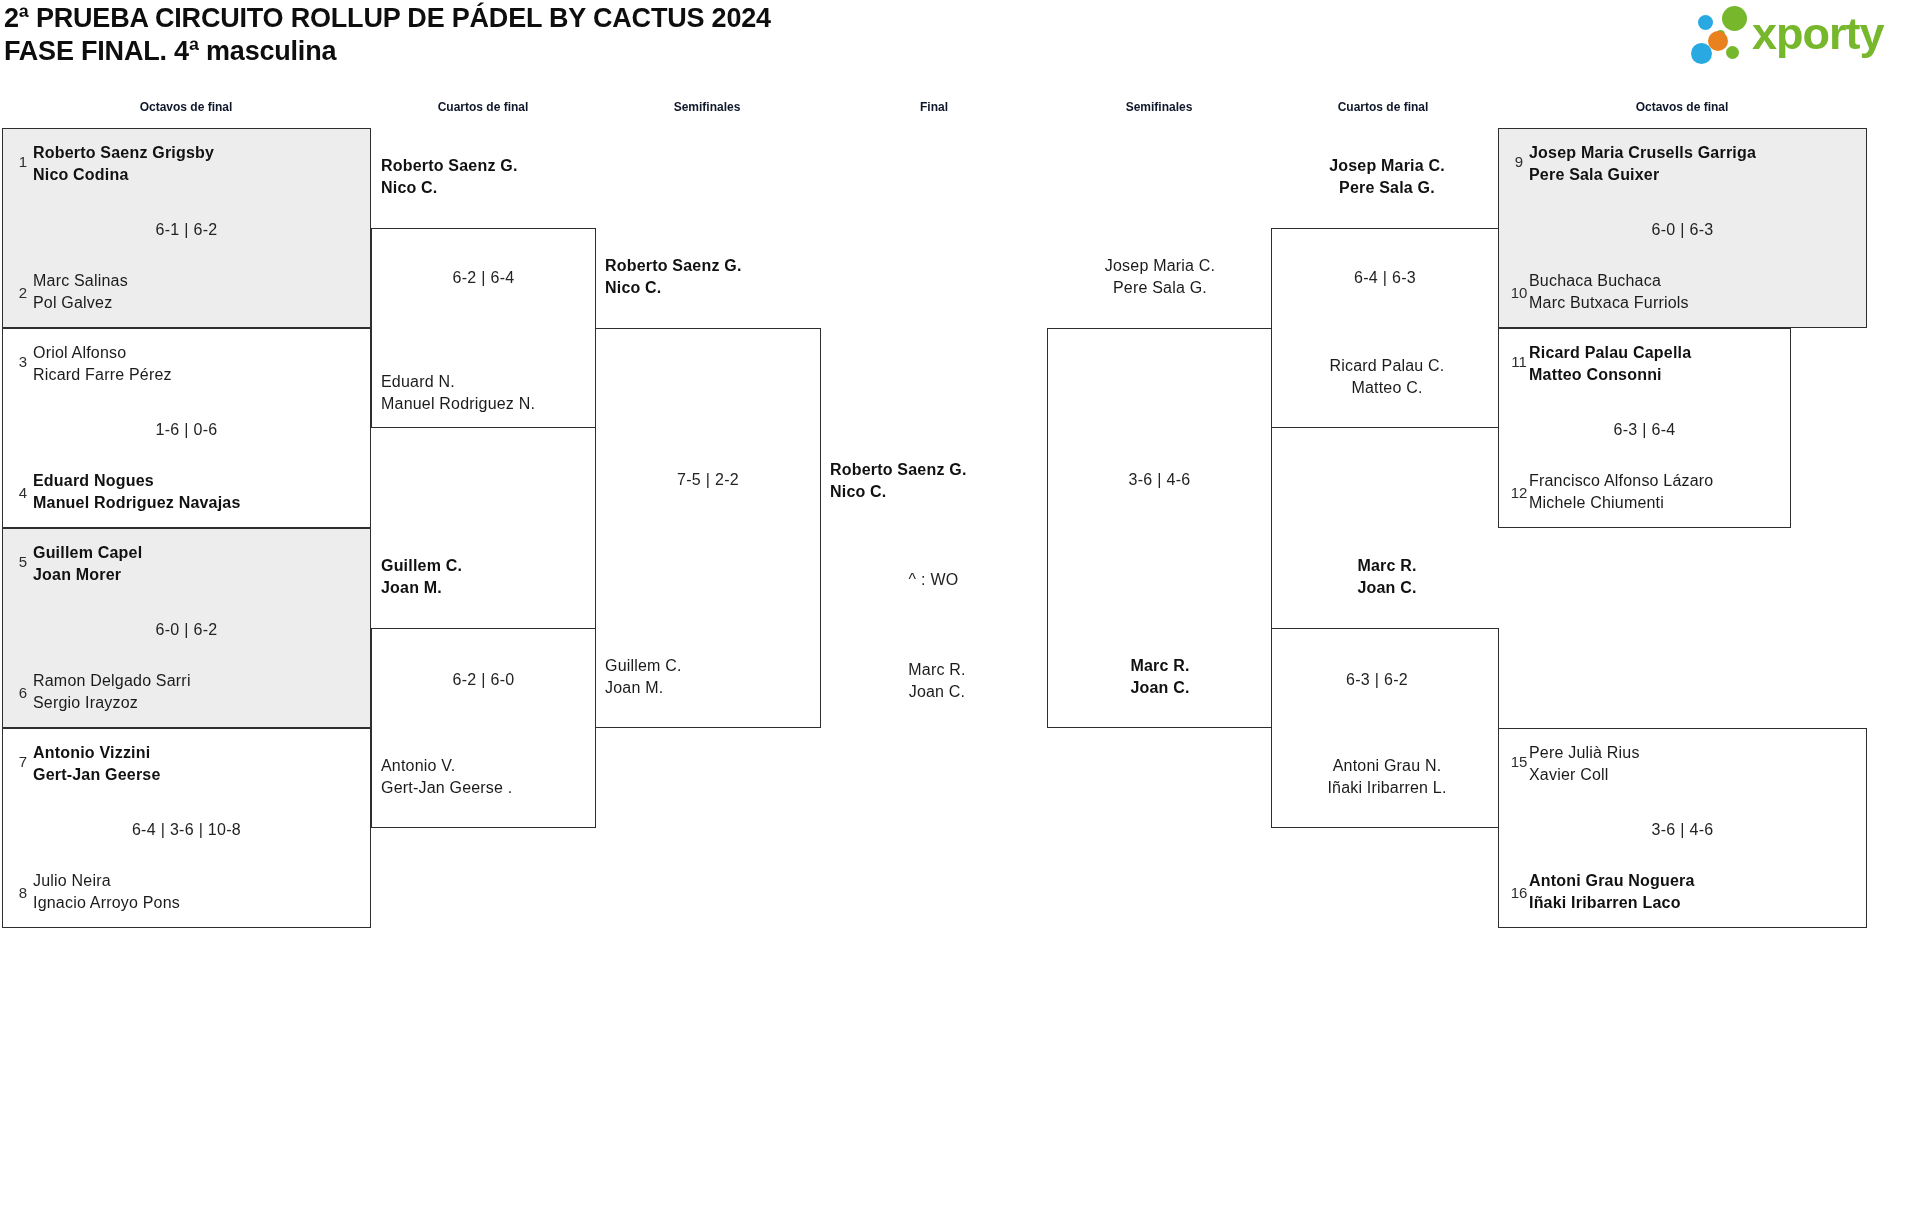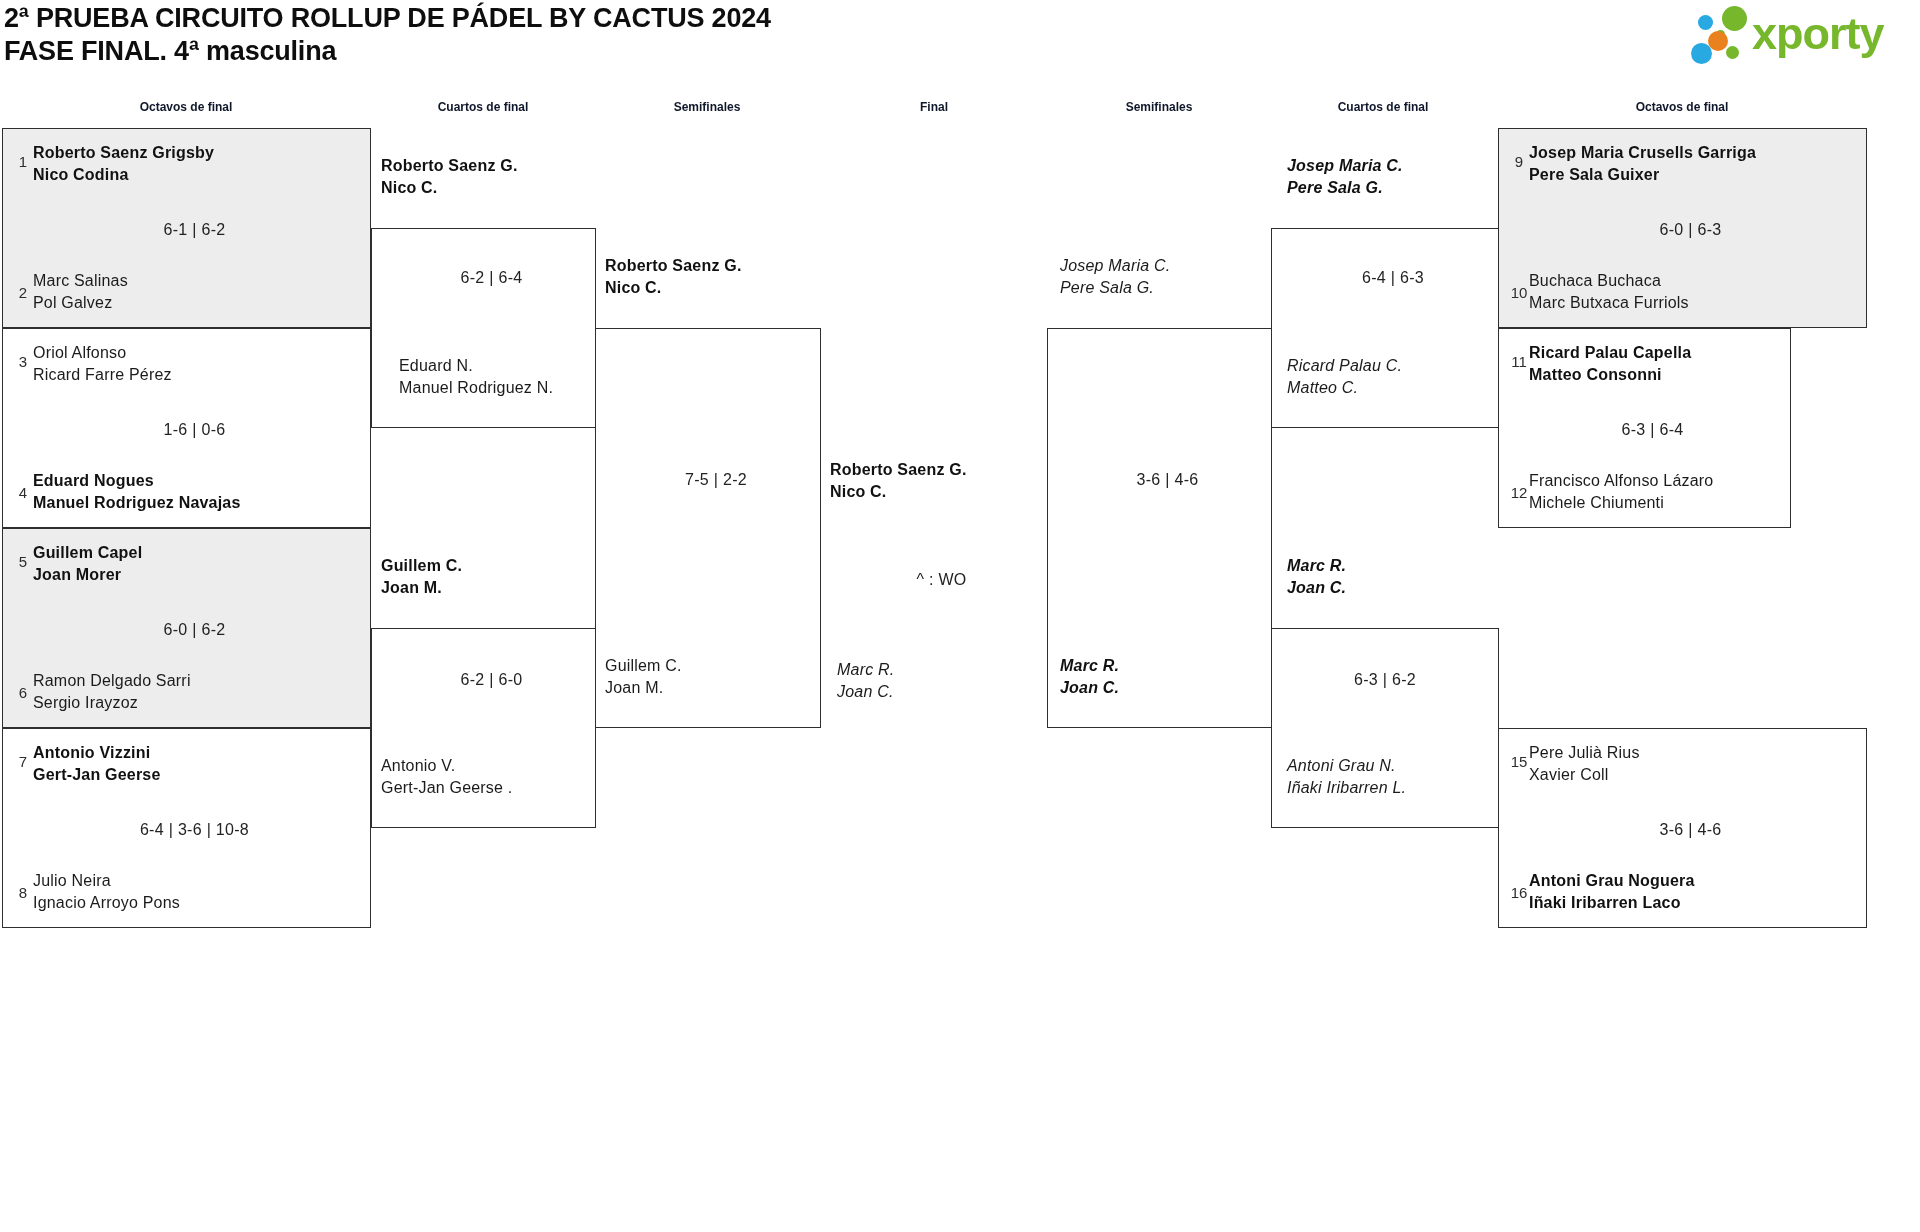--- a/index.html
+++ b/index.html
@@ -9,23 +9,23 @@
          line-height:33px;color:#0e0e0e;letter-spacing:-0.2px;white-space:nowrap;}
   .hdr{position:absolute;top:100px;transform:translateX(-50%);font-size:12px;
        font-weight:600;color:#0f172a;white-space:nowrap;}
   .box{position:absolute;border:1.5px solid #2e2e2e;box-sizing:border-box;background:transparent;}
   .obox{background:#ffffff;}
   .obox.gray{background:#ededed;}
   .seed{position:absolute;width:24px;text-align:center;font-size:15px;color:#2d2d2d;}
   .team{position:absolute;font-size:16px;line-height:21.5px;letter-spacing:.2px;
         white-space:nowrap;color:#1b1b1b;}
   .team.b{font-weight:700;color:#111;}
-  .team.r{text-align:left;font-style:italic;}
+  .team.r{text-align:center;}
   .score{position:absolute;text-align:center;font-size:16px;color:#232323;
-         letter-spacing:.3px;white-space:nowrap;padding-left:8px;}
+         letter-spacing:.3px;white-space:nowrap;}
   
   .obox .seed.st{left:8px;top:24px;}
   .obox .seed.sb{left:8px;top:155px;}
   .obox .team.tt{left:30px;top:13px;}
   .obox .team.tb{left:30px;top:141px;}
   .obox .score{left:0;width:100%;top:92px;}
   
   .logo{position:absolute;left:1690px;top:2px;width:228px;height:66px;}
   .dot{position:absolute;border-radius:50%;}
   .logo-text{position:absolute;left:62px;top:0px;font-size:45px;font-weight:700;
@@ -164,21 +164,21 @@
   <div class="box" style="left:1271px;top:628px;width:228px;height:200px;"></div>
 
   <div class="box" style="left:595px;top:328px;width:226px;height:400px;"></div>
   <div class="box" style="left:1047px;top:328px;width:225px;height:400px;"></div>
 
   <div class="team b" style="left:381px;top:155px;">
     <div>Roberto Saenz G.</div>
     <div>Nico C.</div>
   </div>
   <div class="score" style="left:371px;top:269px;width:225px;">6-2 | 6-4</div>
-  <div class="team" style="left:381px;top:355px;margin-left:18px;">
+  <div class="team" style="left:381px;top:371px;">
     <div>Eduard N.</div>
     <div>Manuel Rodriguez N.</div>
   </div>
 
   <div class="team b" style="left:381px;top:555px;">
     <div>Guillem C.</div>
     <div>Joan M.</div>
   </div>
   <div class="score" style="left:371px;top:671px;width:225px;">6-2 | 6-0</div>
   <div class="team" style="left:381px;top:755px;">

